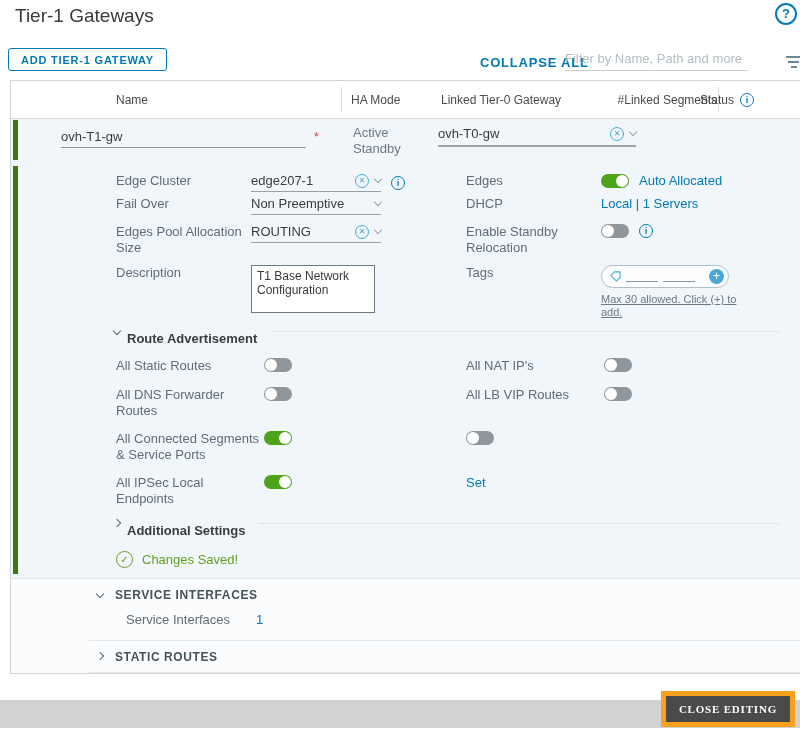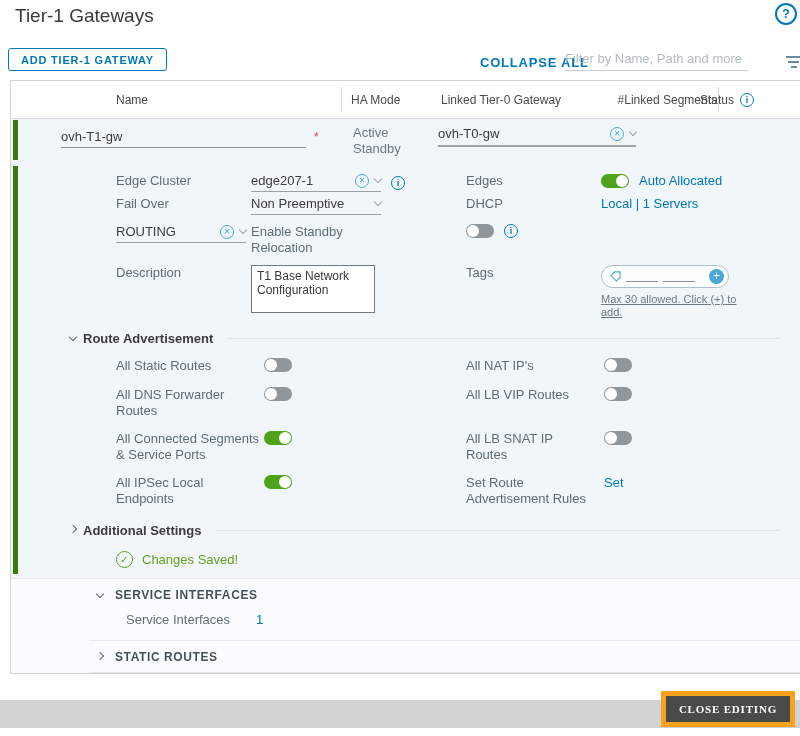--- a/index.html
+++ b/index.html
@@ -80,21 +80,21 @@
   .desc-box { width:124px; height:48px; border:1px solid #6f7a80; background:#fff; font-size:12px;
     color:#3a3a3a; padding:3px 5px; resize:none; font-family:"Liberation Sans", sans-serif; line-height:14px; }
 
   .tags-pill { width:128px; height:23px; border:1px solid #aebfc9; border-radius:12px; background:#fbfdfe;
     display:flex; align-items:center; gap:5px; padding:0 4px 0 8px; }
   .tag-slot { width:32px; height:11px; border-bottom:1px solid #8a9298; }
   .plus-circle { width:15px; height:15px; border-radius:50%; background:#49a8d5; color:#fff; font-size:12px;
     line-height:14px; text-align:center; margin-left:auto; cursor:pointer; flex:none; }
   .tags-help { width:145px; font-size:11px; color:#6b7a84; line-height:13px; margin-top:5px;text-decoration:underline; }
 
-  .sect-head { display:flex; align-items:center; padding-left:59px; margin-top:12px; }
+  .sect-head { display:flex; padding-left:103px; margin-top:12px; }
   .sect-head .title { font-weight:600; color:#3c3c3c; font-size:13px; margin-left:7px; }
   .sect-head .rule { flex:1; height:1px; background:#e2e5e7; margin:0 20px 0 14px; }
 
   .tgrid { display:grid; grid-template-columns:148px 202px 138px 1fr; padding-left:105px;
     align-items:start; margin-top:12px; }
   .tgrid .lbl { max-width:145px; }
   .tgrid .lbl.r { max-width:128px; }
 
   .saved { display:flex; align-items:center; gap:9px; padding-left:105px; margin-top:13px; color:#61a122; }
   .check-circle { width:17px; height:17px; border:1px solid #61a122; border-radius:50%; font-size:10px;
@@ -186,20 +186,21 @@
         <span class="ctl">
           <span class="txt">Non Preemptive</span>
           <span class="chev"></span>
         </span>
       </span>
       <span class="lbl">DHCP</span>
       <span class="link">Local | 1 Servers</span>
     </div>
 
     <div class="fgrid" style="margin-top:9px;">
+      <span class="lbl" style="max-width:128px;">Edges Pool Allocation Size</span>
       <span class="ctl-row">
         <span class="ctl">
           <span class="txt">ROUTING</span>
           <span class="xclear">✕</span>
           <span class="chev"></span>
         </span>
       </span>
       <span class="lbl" style="max-width:110px;">Enable Standby Relocation</span>
       <span class="ctl-row">
         <span class="toggle"></span>
@@ -240,28 +241,26 @@
     <div class="tgrid">
       <span class="lbl" style="max-width:125px;">All DNS Forwarder Routes</span>
       <span><span class="toggle"></span></span>
       <span class="lbl r">All LB VIP Routes</span>
       <span><span class="toggle"></span></span>
     </div>
 
     <div class="tgrid">
       <span class="lbl">All Connected Segments &amp; Service Ports</span>
       <span><span class="toggle on"></span></span>
-      <span class="lbl r">All LB SNAT IP Routes</span>
       <span><span class="toggle"></span></span>
     </div>
 
     <div class="tgrid">
       <span class="lbl" style="max-width:160px;">All IPSec Local Endpoints</span>
       <span><span class="toggle on"></span></span>
-      <span class="lbl r">Set Route Advertisement Rules</span>
       <span class="link">Set</span>
     </div>
 
     <div class="sect-head" style="margin-top:16px;">
       <span class="chev dark right"></span>
       <span class="title">Additional Settings</span>
       <span class="rule"></span>
     </div>
 
     <div class="saved">

